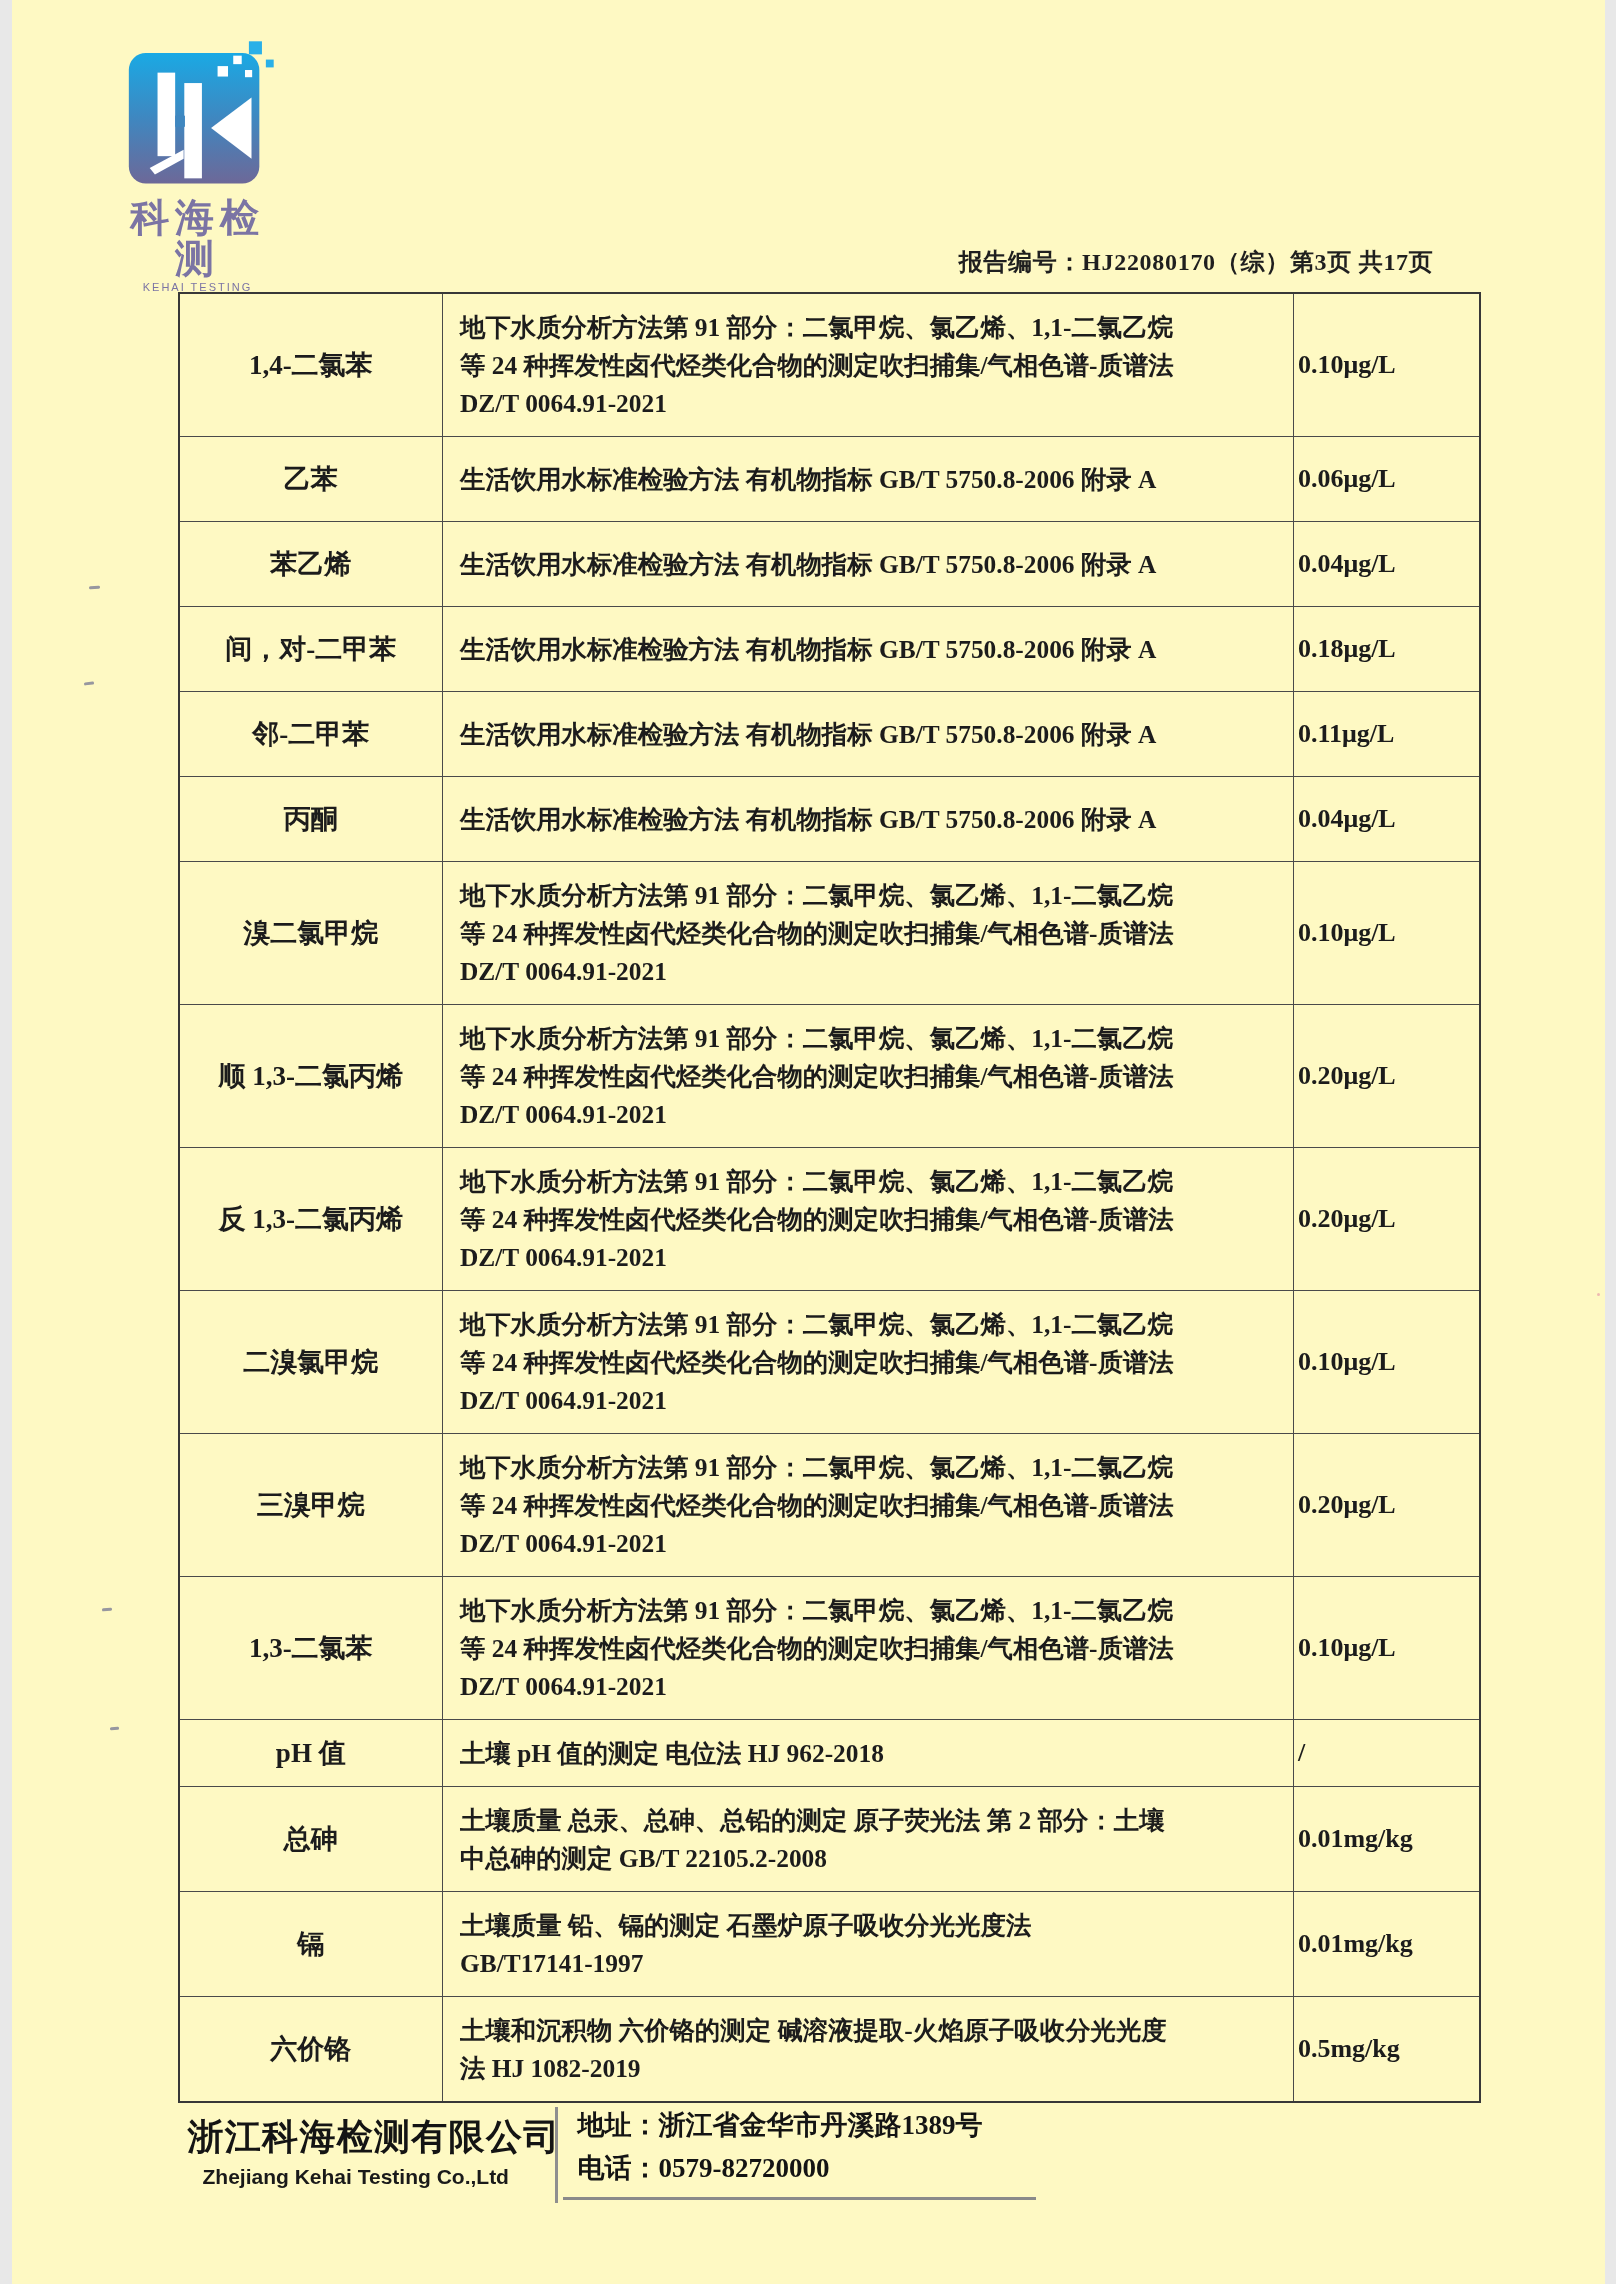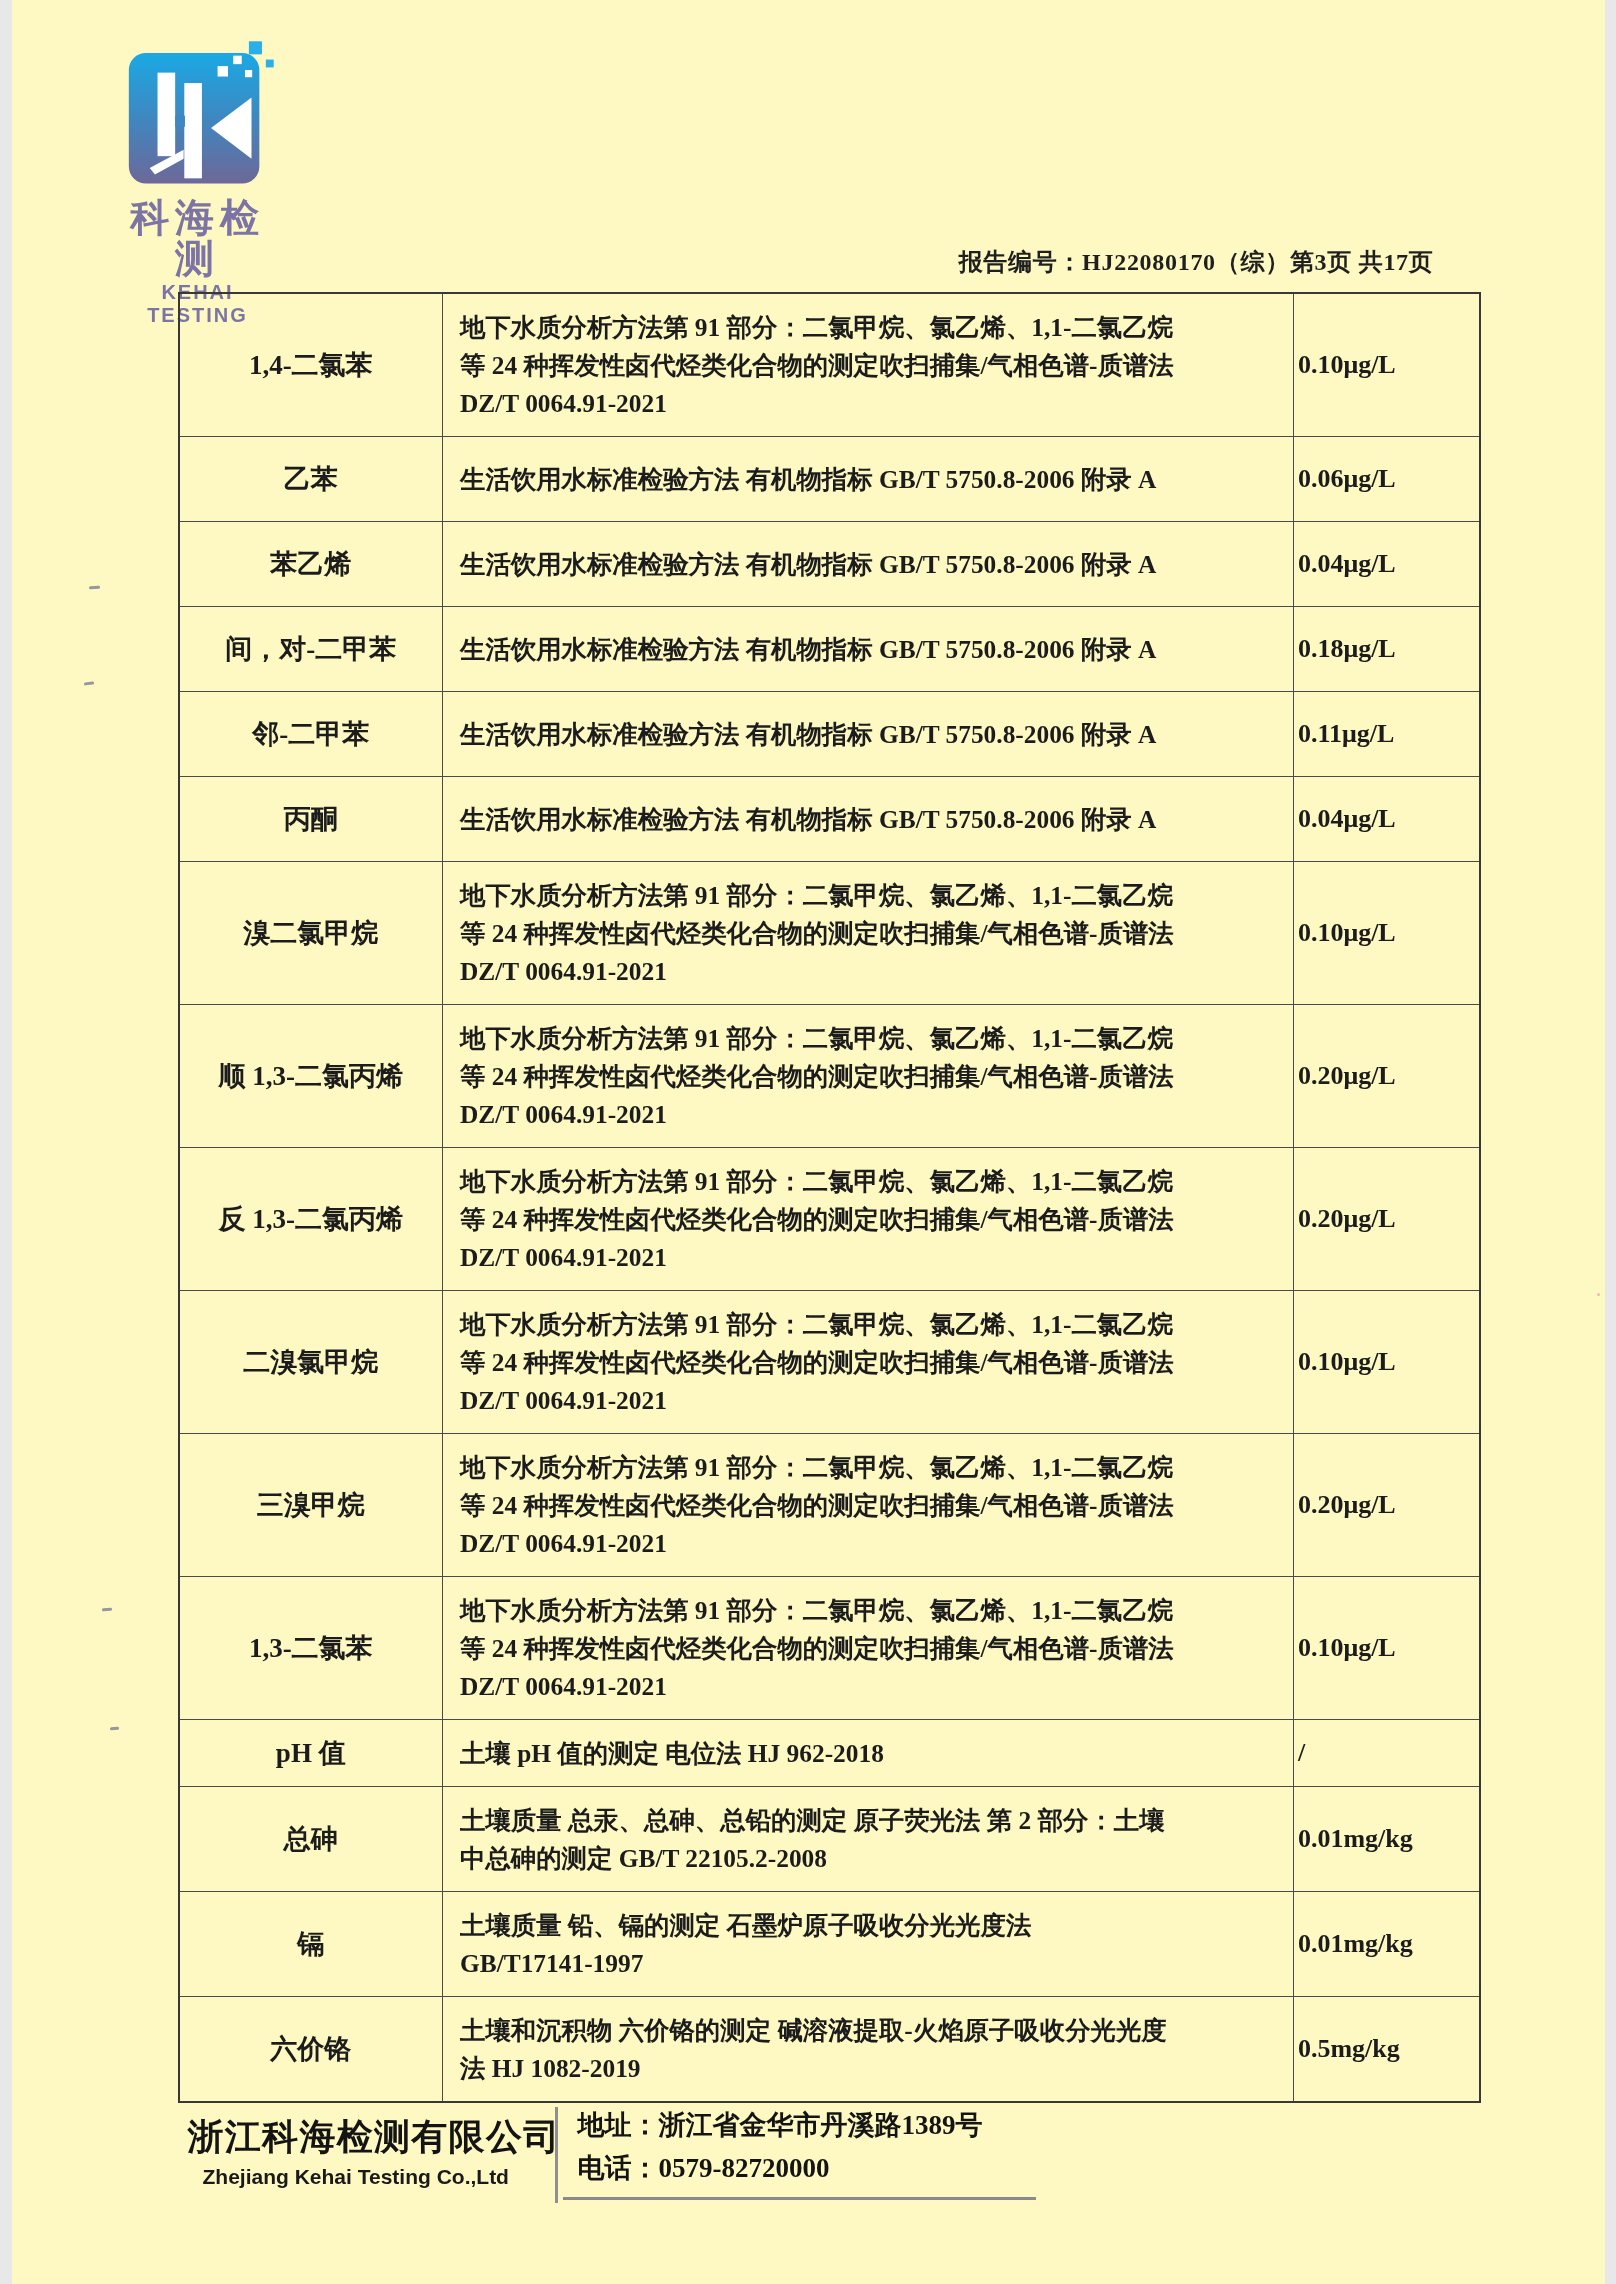--- a/index.html
+++ b/index.html
@@ -17,21 +17,21 @@
   .logo-block { position:absolute; left:98px; top:40px; width:176px; text-align:center; }
   .logo-mark { display:block; margin:0 auto; }
   .brand-cn {
     margin-top:3.9px;
     font-size:39px; font-weight:600; letter-spacing:5.9px;
     color:#7b74a4; line-height:1.05;
     font-family:"Liberation Serif","DejaVu Serif",serif;
   }
   .brand-en {
     margin-top:1.3px;
-    font-size:20px; font-weight:700; letter-spacing:2px;
+    font-size:11px; font-weight:400; letter-spacing:2px;
     color:#7b74a4;
     font-family:"Liberation Sans","DejaVu Sans",sans-serif;
   }
 
   
   .report-line {
     position:absolute; top:246px; right:171px;
     font-size:24px; font-weight:600; letter-spacing:0.7px;
     color:#1f1f1f; white-space:nowrap;
   }

